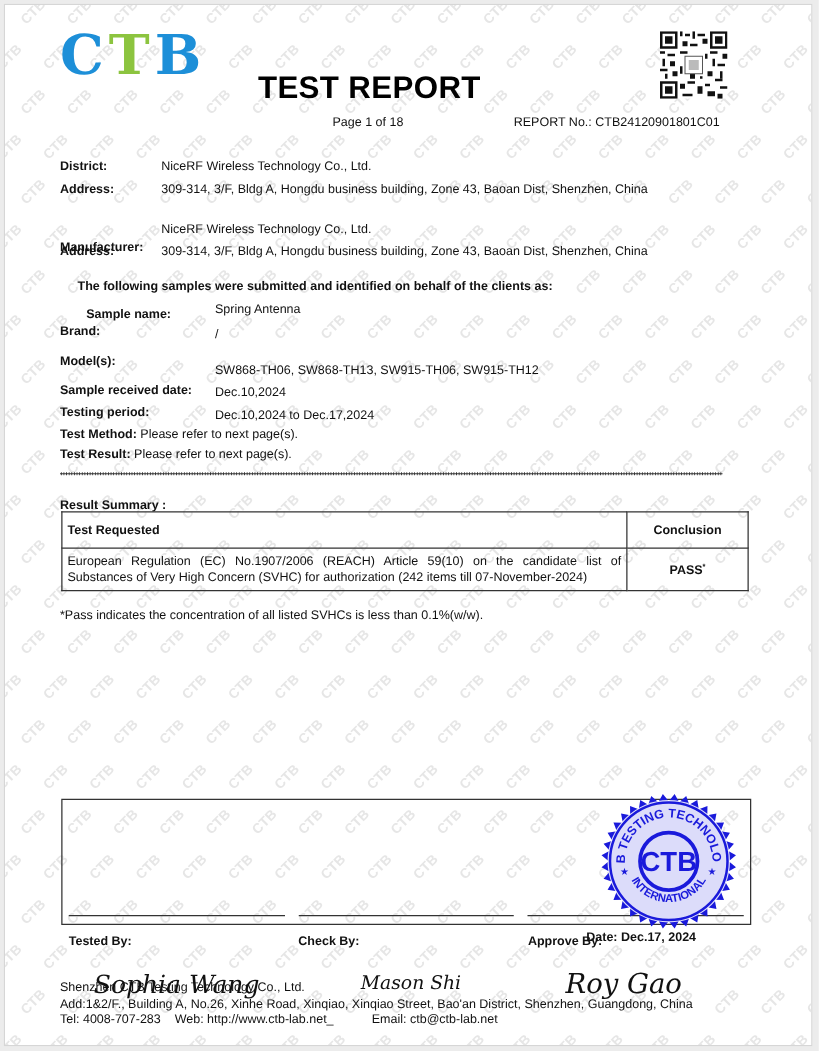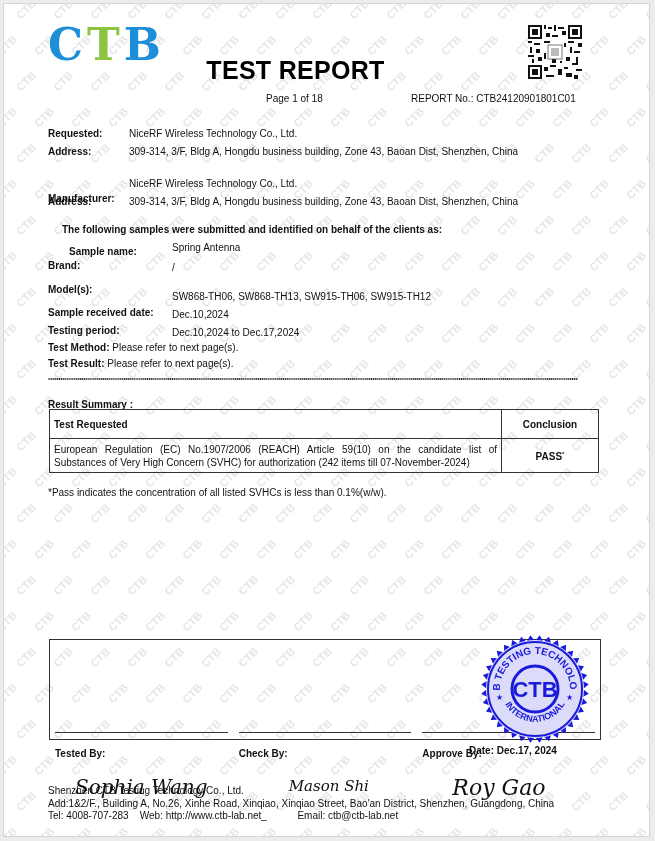--- a/index.html
+++ b/index.html
@@ -607,21 +607,21 @@
     <rect x="10" y="10" width="7" height="7" fill="#fff" stroke="#555" stroke-width="0.4"></rect>
     <rect x="11.5" y="11.5" width="4" height="4" fill="#bbb"></rect>
   </svg>
 
   <div class="abs pageno">Page 1 of 18</div>
   <div class="abs reportno">
     <span>REPORT No.:</span>
     <span>CTB24120901801C01</span>
   </div>
 
-  <div class="abs row lbl" style="left:44px; top:124px;">Requested:</div>
+  <div class="abs row lbl" style="left:44px; top:124px;">District:</div>
   <div class="abs row" style="left:125px; top:124px;">NiceRF Wireless Technology Co., Ltd.</div>
   <div class="abs row lbl" style="left:44px; top:142px;">Address:</div>
   <div class="abs row" style="left:125px; top:142px;">309-314, 3/F, Bldg A, Hongdu business building, Zone 43, Baoan Dist, Shenzhen, China</div>
 
   <div class="abs row lbl" style="left:44px; top:189px;">Manufacturer:</div>
   <div class="abs row" style="left:125px; top:174px;">NiceRF Wireless Technology Co., Ltd.</div>
   <div class="abs row lbl" style="left:44px; top:192px;">Address:</div>
   <div class="abs row" style="left:125px; top:192px;">309-314, 3/F, Bldg A, Hongdu business building, Zone 43, Baoan Dist, Shenzhen, China</div>
 
   <div class="abs row bold" style="left:44px; top:220px;margin-left:14px;">The following samples were submitted and identified on behalf of the clients as:</div>

